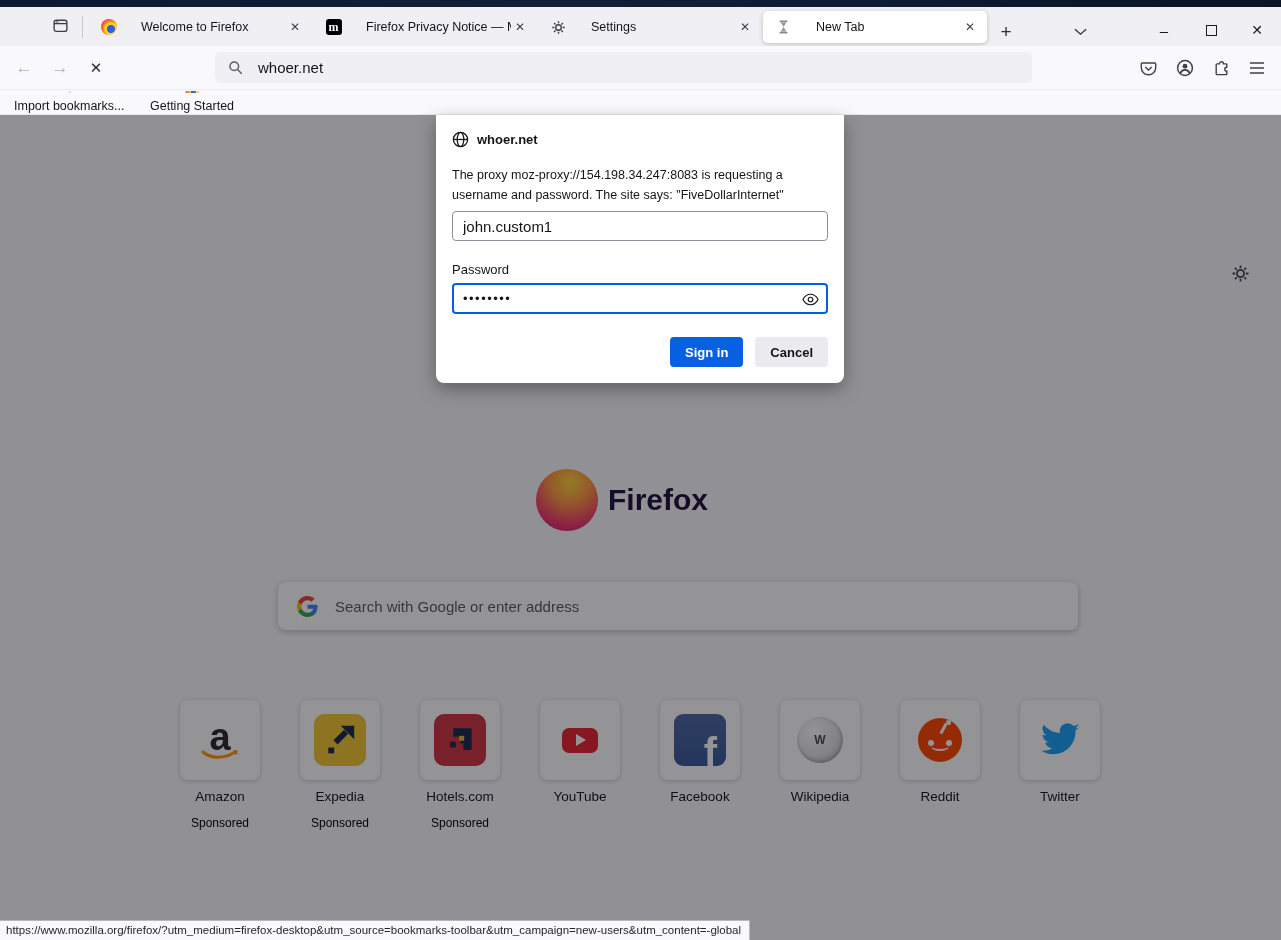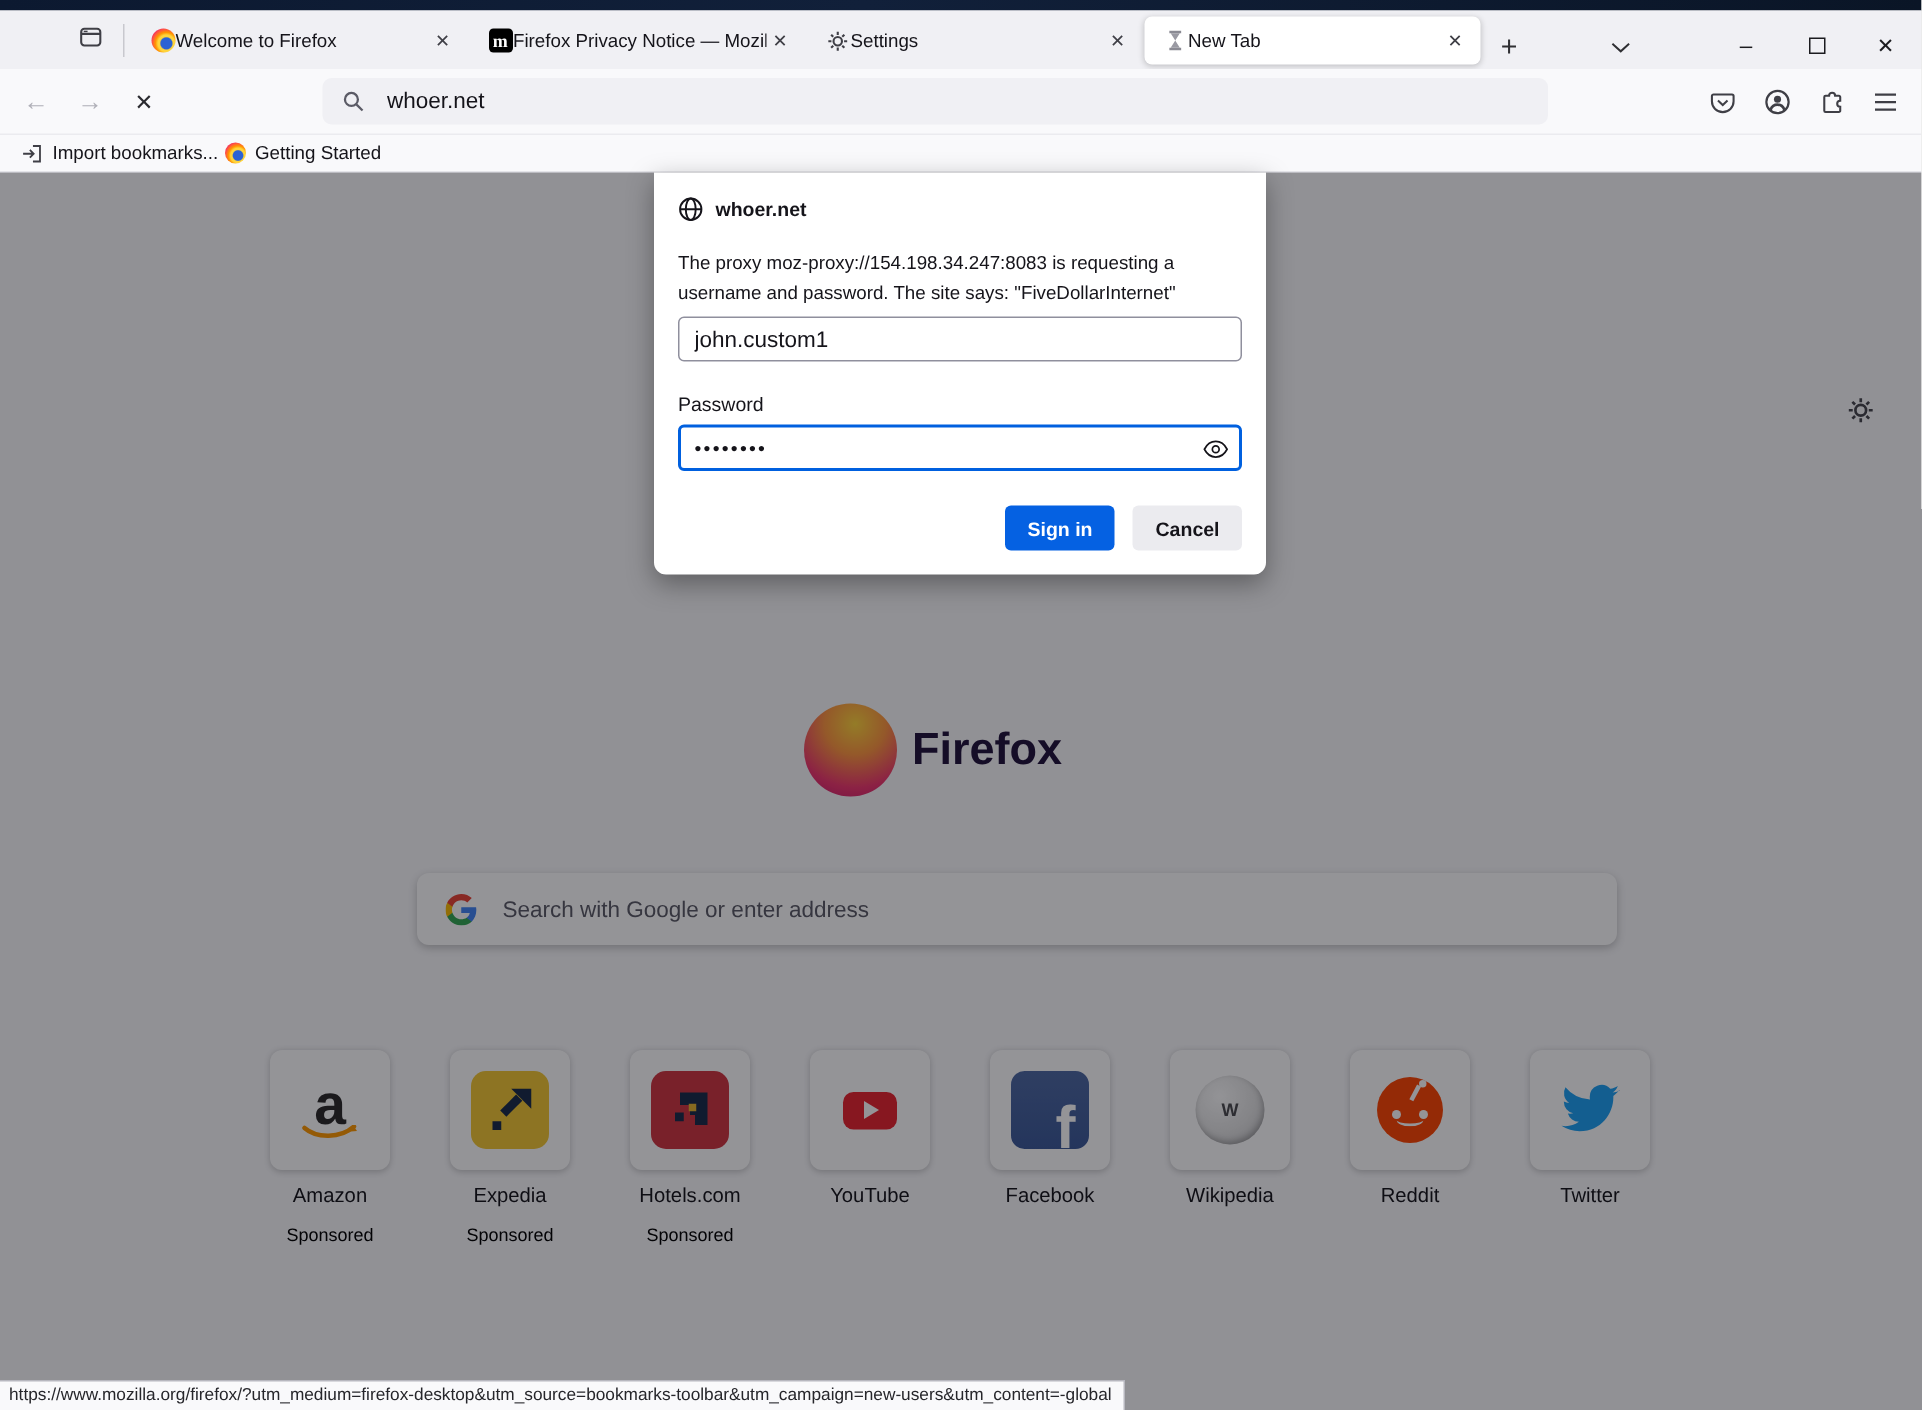--- a/index.html
+++ b/index.html
@@ -10,21 +10,21 @@
   .top-strip { position:absolute; top:0; left:0; width:1281px; height:7px;
     background:linear-gradient(90deg,#0c1930 0%,#11203a 45%,#0a1526 100%); z-index:4; }
 
   
   .tab-bar { position:absolute; top:7px; left:0; width:1281px; height:39px; background:#f0f0f4; z-index:4; }
   .fxview-btn { position:absolute; left:44px; top:7px; width:32px; height:26px; display:flex; align-items:center; justify-content:center; border-radius:4px; }
   .tabbar-sep { position:absolute; left:82px; top:9px; width:1px; height:22px; background:#c8c8ce; }
   .tab { position:absolute; top:5px; height:30px; width:224px; display:flex; align-items:center; padding:0 8px 0 12px; border-radius:5px; cursor:default; }
   .tab.active { top:4px; height:32px; background:#fff; box-shadow:0 1px 4px rgba(0,0,0,.22);padding-left:12px; }
   .tab .t-icon { width:17px; height:17px; flex:0 0 17px; display:flex; align-items:center; justify-content:center; }
-  .tab .t-label { flex:1; margin-left:0; font-size:12.5px; color:#15141a; white-space:nowrap; overflow:hidden; }
+  .tab .t-label { flex:1; margin-left:24px; font-size:12.5px; color:#15141a; white-space:nowrap; overflow:hidden; }
   .tab .t-close { flex:0 0 18px; height:18px; display:flex; align-items:center; justify-content:center; font-size:12px; color:#3f3f46; border-radius:3px; }
   .ff-globe { width:16px; height:16px; border-radius:50%;
     background:radial-gradient(circle at 62% 62%, #2b62d4 0 26%, #ffd43b 32% 40%, #ff9500 52%, #ff5044 68%, #e3146e 84%, #9059ff 100%); }
   .moz-badge { width:16px; height:16px; background:#000; color:#fff; border-radius:3px; font-family:"Liberation Serif","DejaVu Serif",serif; font-weight:bold; font-size:12px; line-height:16px; text-align:center; }
   .plus-btn { position:absolute; left:992px; top:12px; width:28px; height:26px; font-size:19px; font-weight:300; color:#2f2f33; display:flex; align-items:center; justify-content:center; border-radius:4px; }
   .listtabs-btn { position:absolute; left:1066px; top:12px; width:28px; height:26px; display:flex; align-items:center; justify-content:center; border-radius:4px; }
   .win-btn { position:absolute; top:8px; width:46px; height:30px; display:flex; align-items:center; justify-content:center; color:#1b1b1f; }
   .win-min { left:1141px; font-size:15px; }
   .win-max { left:1188px; }
   .win-max .box { width:11px; height:11px; border:1.2px solid #1b1b1f; }
@@ -36,21 +36,21 @@
   .back { left:10px; color:#b0b0b8; }
   .fwd  { left:46px; color:#b0b0b8; }
   .stop { left:82px; color:#2b2b30; font-size:15px; }
   .url-bar { position:absolute; left:215px; top:6px; width:817px; height:31px; background:#f0f0f4; border-radius:6px; display:flex; align-items:center; }
   .url-bar .mag { margin-left:13px; display:flex; }
   .url-text { margin-left:15px; font-size:15px; color:#15141a; }
   .right-ico { position:absolute; top:8px; width:28px; height:28px; display:flex; align-items:center; justify-content:center; border-radius:4px; }
 
   
   .bm-bar { position:absolute; top:90px; left:0; width:1281px; height:25px; background:#f9f9fb; border-bottom:1px solid #e4e4e9; z-index:4; }
-  .bm-item { position:absolute; top:1px; height:22px; display:flex; align-items:center; gap:6px; font-size:12.5px; color:#15141a; padding:0 5px; border-radius:3px; }
+  .bm-item { position:absolute; top:1px; height:22px; display:flex; align-items:center; gap:6px; font-size:12.5px; color:#15141a; padding:0 5px; border-radius:3px;flex-direction:column; }
   .bm-import { left:9px; }
   .bm-start { left:145px; }
   .bm-item .ff-globe { width:14px; height:14px; }
 
   
   .content { position:absolute; top:115px; left:0; width:1281px; height:825px; background:#f9f9fb; overflow:hidden; z-index:1; }
   .page-gear { position:absolute; left:1228px; top:146px; width:24px; height:24px; display:flex; align-items:center; justify-content:center; }
   .ntp-logo { position:absolute; left:536px; top:354px; width:62px; height:62px; border-radius:50%;
     background:radial-gradient(circle at 55% 22%, #ffd43b 0%, #ff9640 35%, #f0366e 72%, #c2186b 100%); }
   .ntp-wordmark { position:absolute; left:608px; top:368px; font-size:30px; font-weight:600; color:#20123a; }

